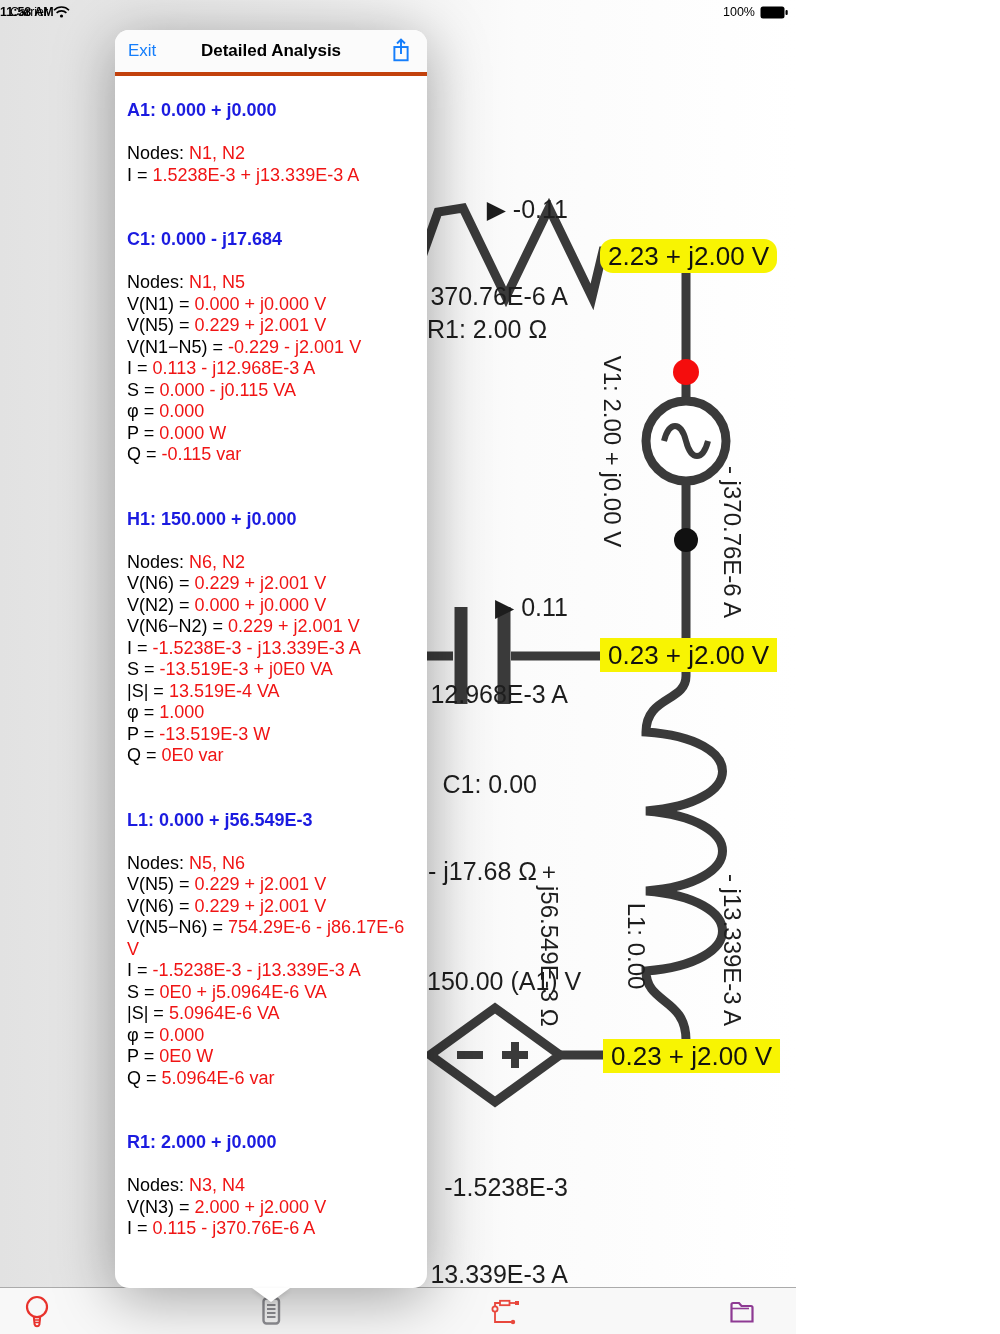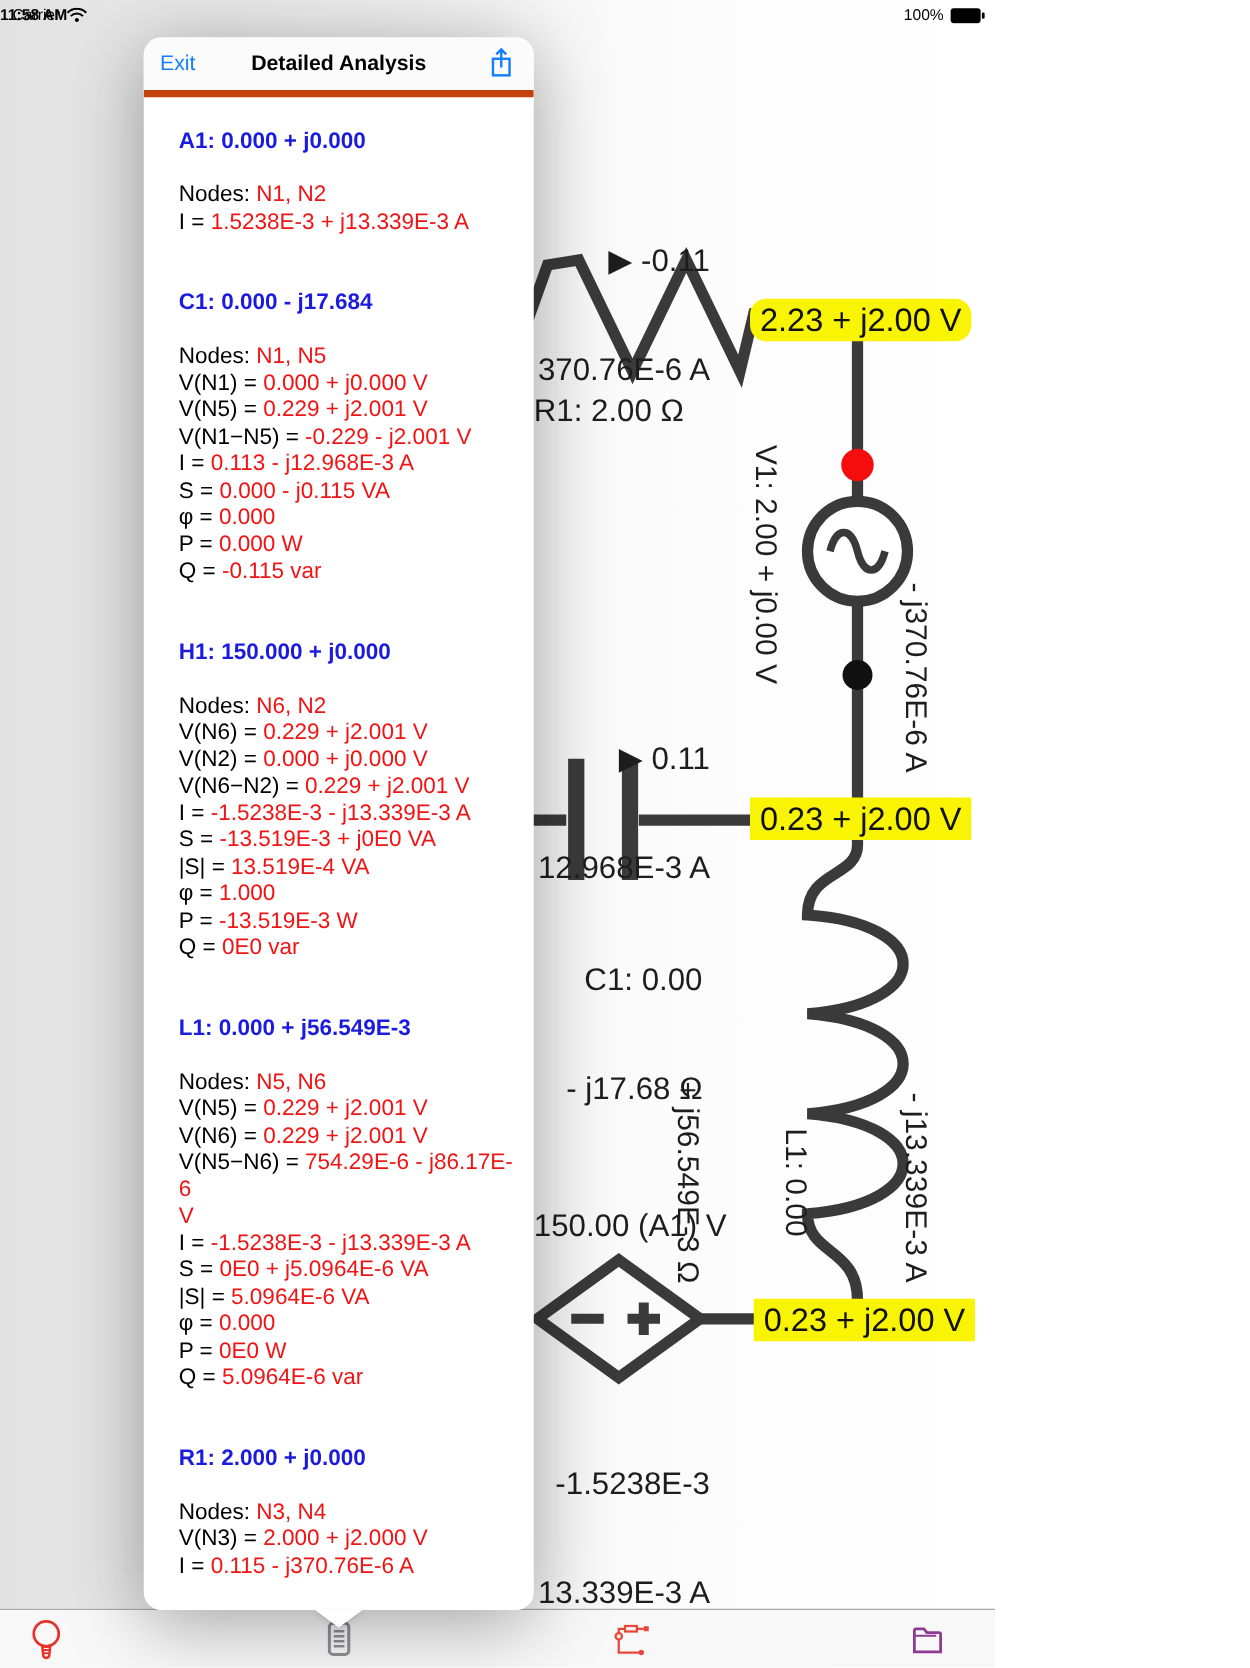--- a/index.html
+++ b/index.html
@@ -23,26 +23,26 @@
     transform:rotate(90deg);white-space:pre;}
   .vbadge{position:absolute;background:#f8f402;color:#111;font-size:26px;line-height:30px;
     padding:2px 8px;white-space:pre;}
 
   
   .popover{position:absolute;left:115px;top:30px;width:312px;height:1258px;z-index:10;
     background:#ffffff;border-radius:14px;box-shadow:0 10px 60px rgba(0,0,0,0.35);}
   .pop-arrow{position:absolute;left:252px;top:1288px;z-index:11;width:0;height:0;
     border-left:19px solid transparent;border-right:19px solid transparent;border-top:14px solid #ffffff;
     filter:drop-shadow(0 2px 2px rgba(0,0,0,0.12));}
-  .pop-header{position:relative;height:42px;background:#fbfbfb;border-bottom:6px solid #c2410c;
+  .pop-header{position:relative;height:42px;background:#fbfbfb;border-bottom:4px solid #c2410c;
     border-radius:14px 14px 0 0;display:flex;align-items:center;}
   .pop-exit{position:absolute;left:13px;color:#157efb;font-size:17px;cursor:pointer;}
   .pop-title{position:absolute;left:0;right:0;text-align:center;font-size:17px;font-weight:bold;color:#000;}
   .pop-share{position:absolute;right:11px;top:6px;cursor:pointer;}
-  .pop-content{height:1215px;overflow:hidden;padding:24px 12px 0 28px;border-radius:0 0 14px 14px;}
+  .pop-content{height:1215px;overflow:hidden;padding:24px 12px 0 12px;border-radius:0 0 14px 14px;}
   .section{margin-bottom:43px;}
   .sec-title{font-size:18px;font-weight:bold;color:#1b1be0;line-height:21.5px;margin-bottom:21.5px;}
   .sec-line{font-size:18px;line-height:21.5px;}
   .sec-line .lbl{color:#000;}
   .sec-line .val{color:#f01414;}
 
   
   .toolbar{position:absolute;left:0;right:0;bottom:0;height:46px;z-index:5;
     background:#f8f8f8;border-top:1px solid #ababab;}
   .tb-item{position:absolute;top:6px;width:36px;height:36px;display:flex;align-items:center;
@@ -118,21 +118,21 @@
       <div>- j370.76E-6 A</div>
     </div>
 
     <div class="clabel right" style="left:422px;top:535px;width:146px;">
       <div>▶ 0.11</div>
       <div>12.968E-3 A</div>
     </div>
 
     <div class="vbadge" style="left:600px;top:638px;">0.23 + j2.00 V</div>
 
-    <div class="clabel right" style="left:425px;top:712px;width:137px;">
+    <div class="clabel right" style="left:400px;top:712px;width:137px;">
       <div>C1: 0.00</div>
       <div>- j17.68 Ω</div>
     </div>
 
     <div class="vlabel" style="left:495px;top:830px;width:196px;">
       <div>L1: 0.00</div>
       <div>+ j56.549E-3 Ω</div>
     </div>
     <div class="vlabel" style="left:676px;top:834px;width:200px;">
       <div>▶ -1.5238E-3</div>

